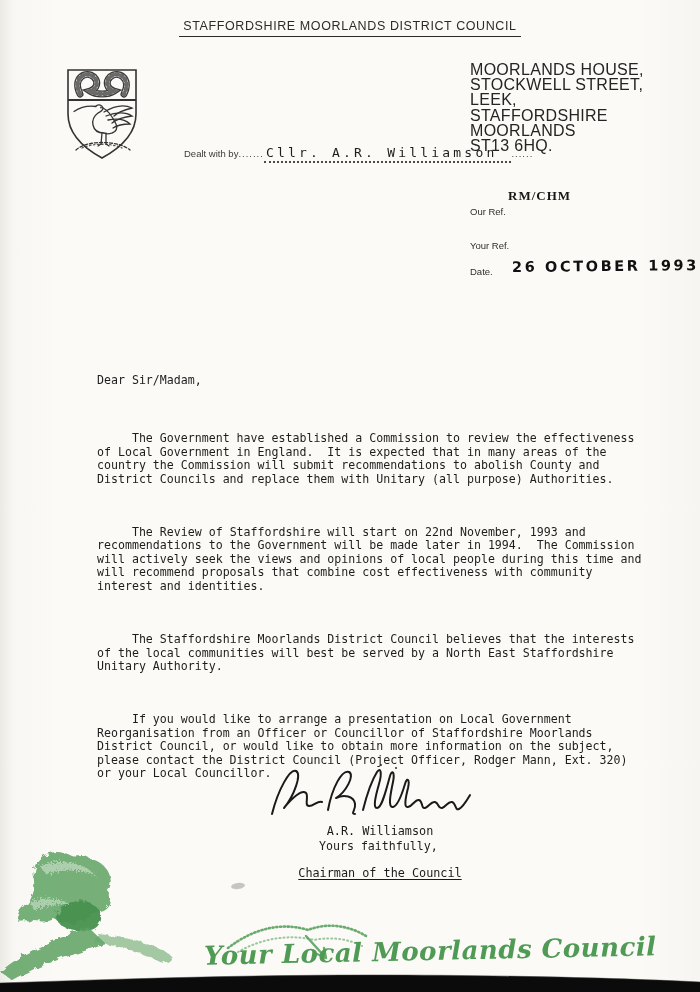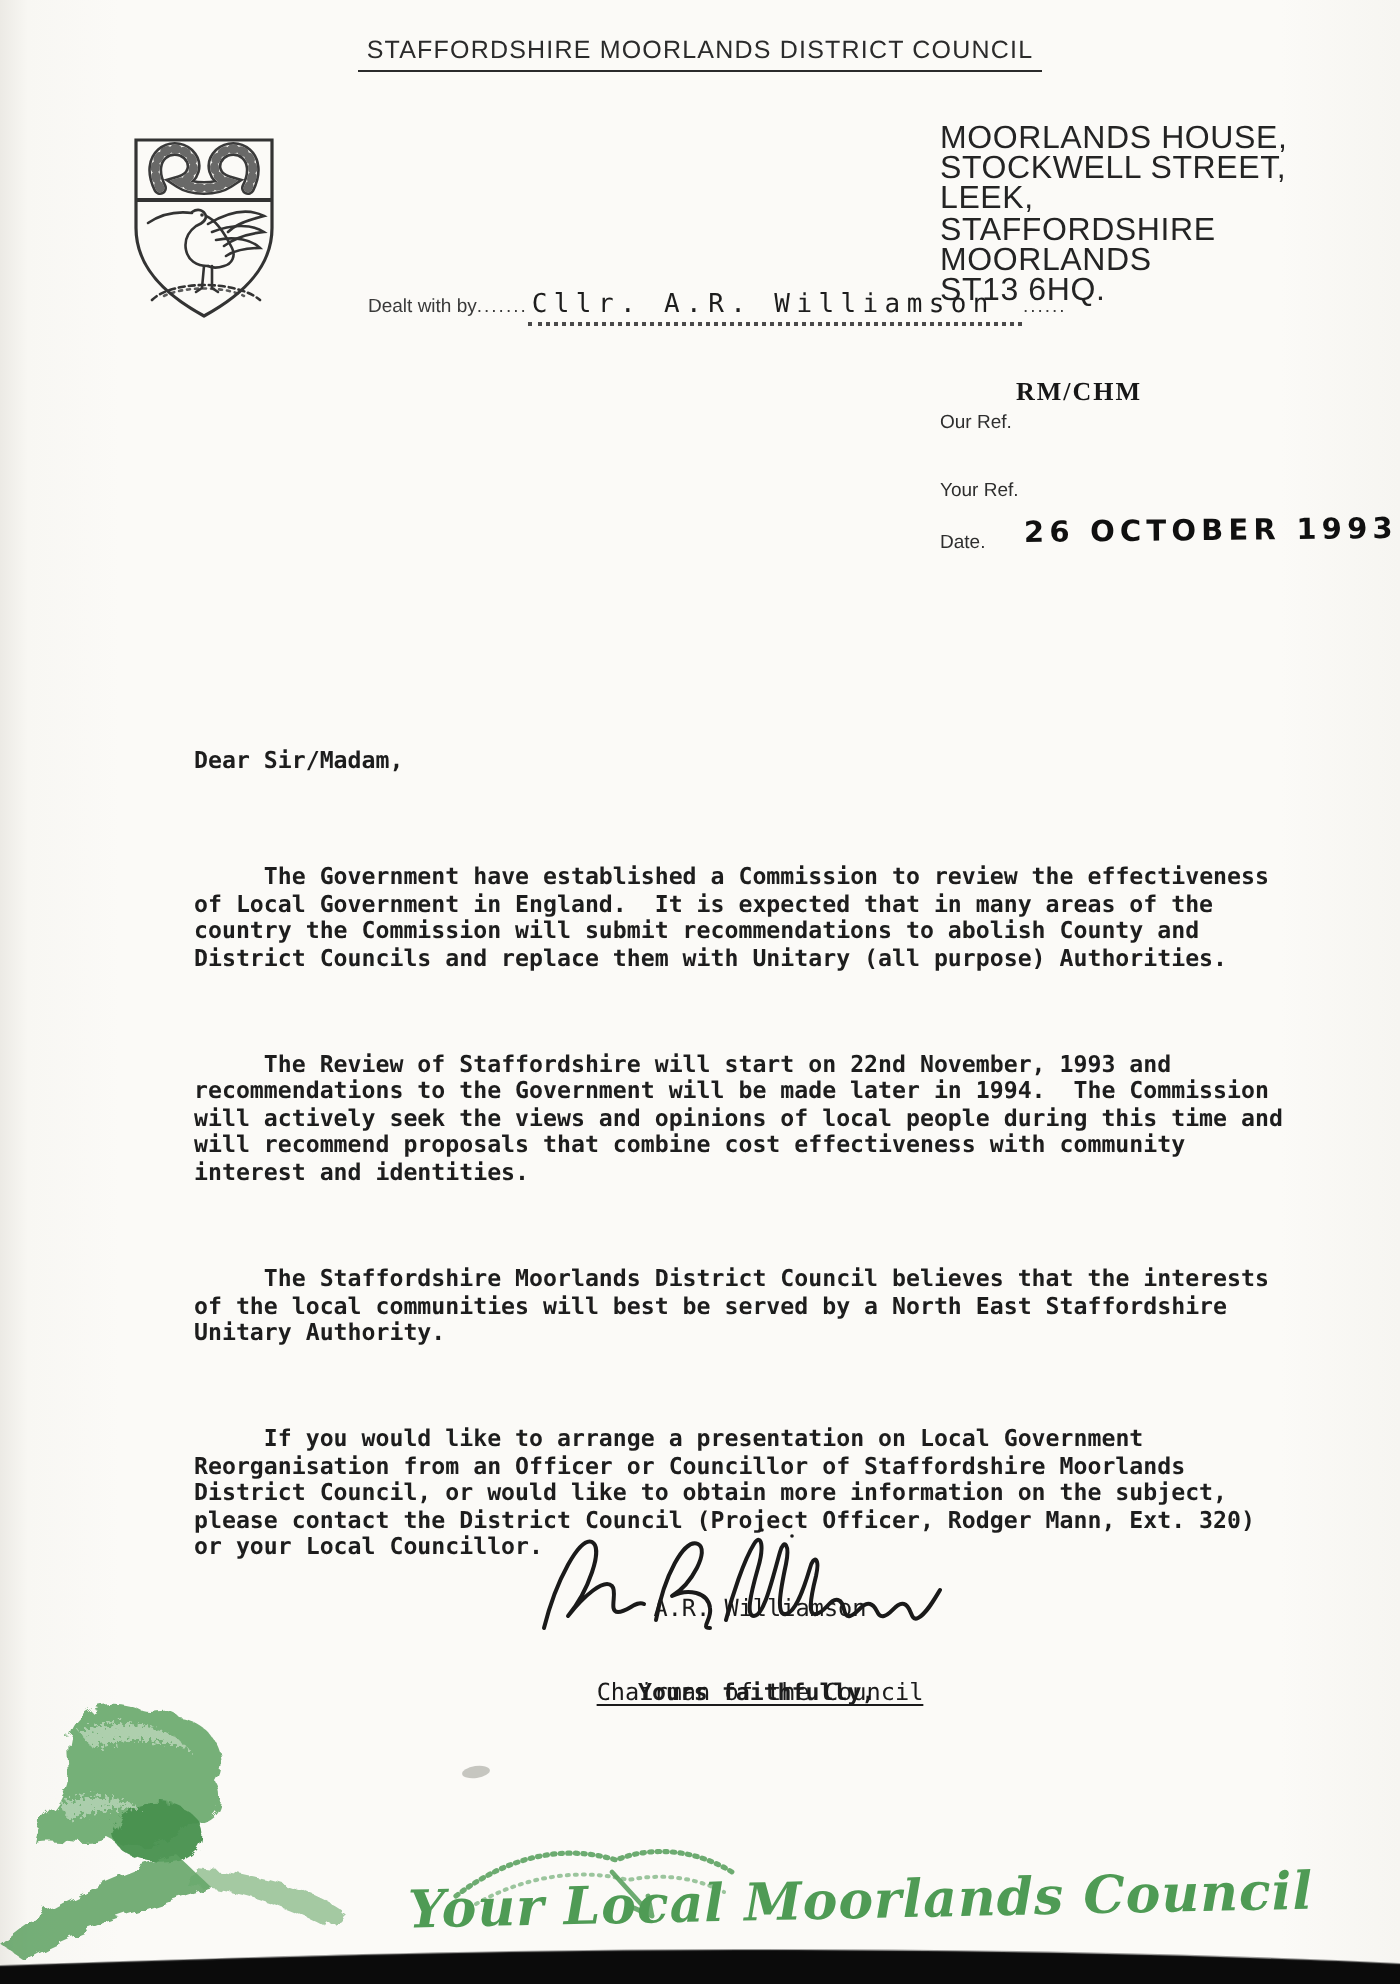--- a/index.html
+++ b/index.html
@@ -44,28 +44,28 @@
   }
   .date-val{
     position:absolute; left:512px; top:258px;
     font-family:"DejaVu Sans", sans-serif; font-weight:bold; font-size:14.5px;
     letter-spacing:2.6px; color:#101010; transform:rotate(-0.6deg);
   }
   
   .body{
     position:absolute; left:97px; top:347px; width:558px;
     font-family:"DejaVu Sans Mono", monospace; font-size:11.6px; line-height:13.45px;
-    color:#1d1d1d; white-space:pre-wrap;font-weight:bold;
+    color:#1d1d1d; white-space:pre-wrap;
   }
   .body .salutation{margin:0 0 18px 0;}
   .body .para{margin:0 0 13px 0;}
   .body .closing{margin:19px 0 0 222px;}
   .signature{position:absolute; left:262px; top:756px; width:210px; height:75px;}
   .signoff{
-    position:absolute; left:280px; top:797px; width:200px; text-align:center;
+    position:absolute; left:280px; top:824px; width:200px; text-align:center;
     font-family:"DejaVu Sans Mono", monospace; font-size:11.8px; line-height:14.5px;
     color:#1b1b1b;
   }
   .signoff .title-line{text-decoration:underline; text-underline-offset:2px; text-decoration-thickness:1.4px;margin-top:27px;}
   
   .hand-art{position:absolute; left:0; top:846px; width:268px; height:134px;}
   .hills-art{position:absolute; left:224px; top:912px; width:250px; height:60px;}
   .tagline{
     position:absolute; left:204px; top:936px;
     font-family:"DejaVu Serif", serif; font-style:italic; font-weight:bold;

